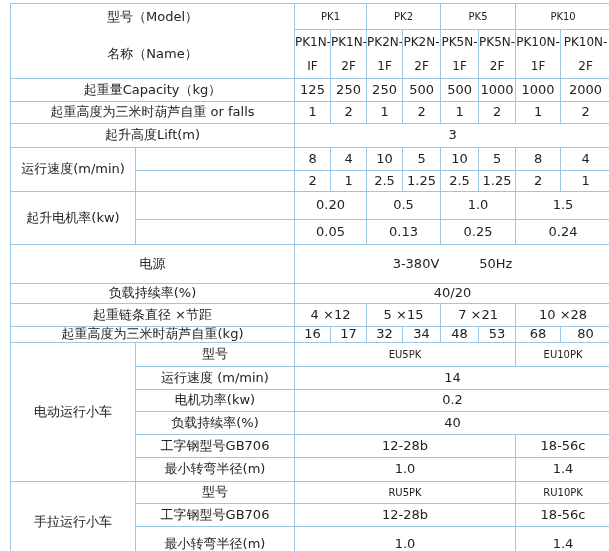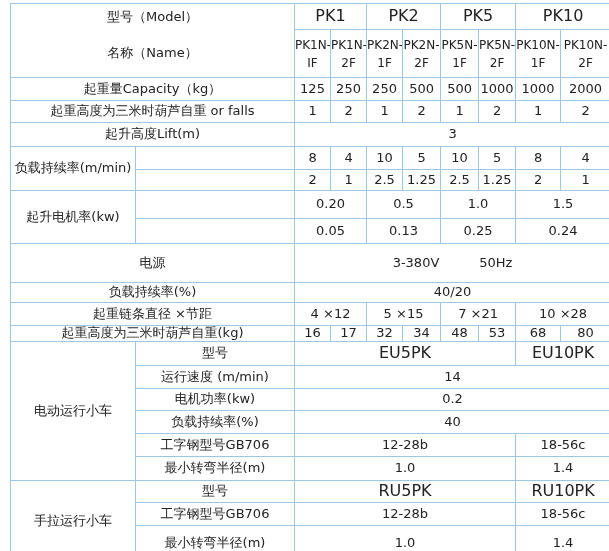--- a/index.html
+++ b/index.html
@@ -21,22 +21,22 @@
   .r1{height:26px}.r2{height:47px}.r3{height:23px}.r4{height:22px}
   .r5{height:24px}.r6{height:23px}.r7{height:21px}.r8{height:28px}
   .r9{height:25px}.r10{height:39px}.r11{height:20px}.r12{height:23px}
   .r13{height:16px}.r14{height:24px}.r15{height:23px}.r16{height:22px}
   .r17{height:23px}.r18{height:23px}.r19{height:24px}.r20{height:22px}
   .r21{height:23px}.r22{height:36px}
 
   .corner{padding:0}
   .corner .top{height:26px;display:flex;align-items:center;justify-content:center}
   .corner .bottom{height:47px;display:flex;align-items:center;justify-content:center}
-  .two-line{white-space:pre-line;font-size:12px;line-height:18px}
-  .mono{font-size:16px}
+  .two-line{white-space:pre-line;font-size:12px;line-height:24px}
+  .mono{font-size:10px}
   .power-flex{display:flex;justify-content:center;gap:40px}
 </style>
 </head>
 <body>
 
 <table>
   <colgroup>
     <col style="width:125px">
       <col style="width:159px">
     <col style="width:36px">
@@ -102,21 +102,21 @@
     <td>1</td>
     <td>2</td>
   </tr>
 
   <tr class="r5">
     <td colspan="2">起升高度Lift(m)</td>
     <td colspan="8">3</td>
   </tr>
 
   <tr class="r6">
-    <td rowspan="2">负载持续率(m/min)</td>
+    <td rowspan="2">运行速度(m/min)</td>
     <td></td>
     <td>8</td>
     <td>4</td>
     <td>10</td>
     <td>5</td>
     <td>10</td>
     <td>5</td>
     <td>8</td>
     <td>4</td>
   </tr>

